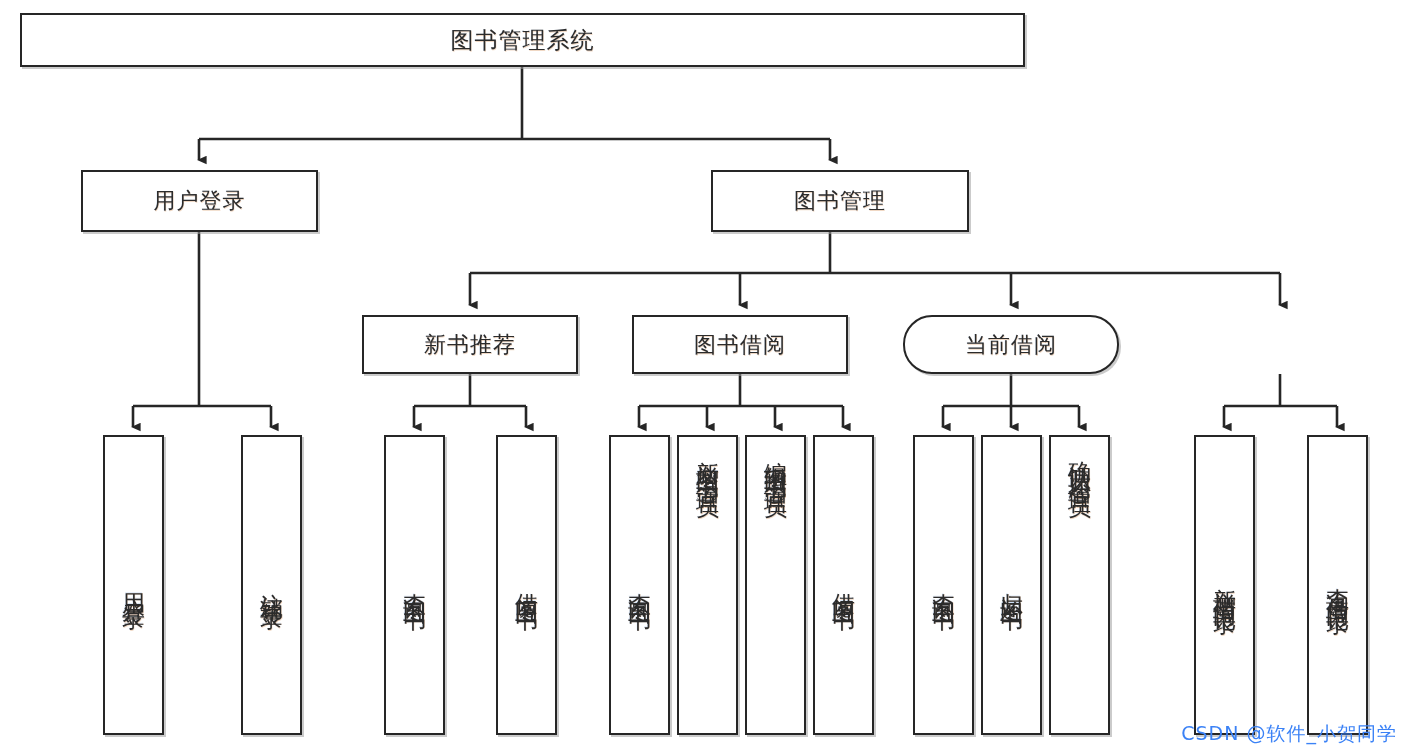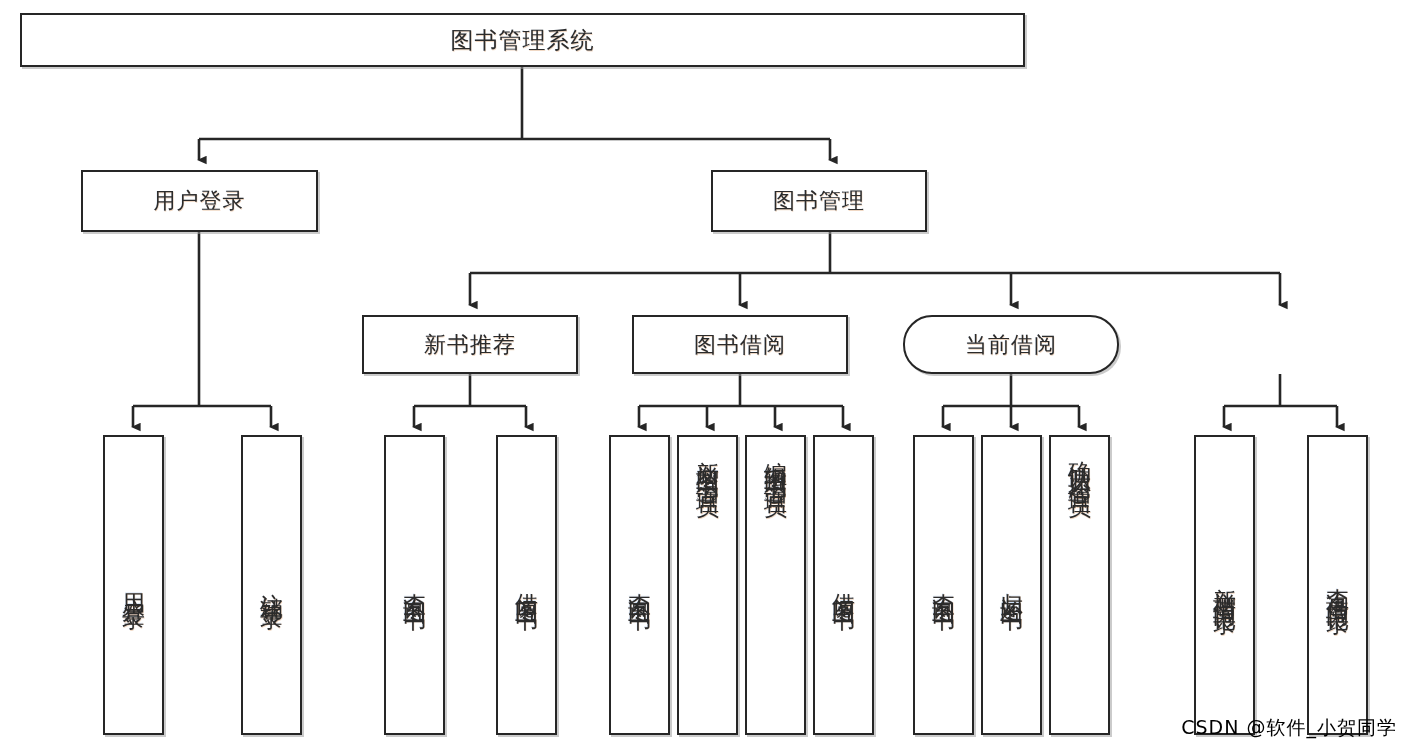--- a/index.html
+++ b/index.html
@@ -44,23 +44,23 @@
     font-size:23px;
     letter-spacing:5px;
     line-height:1;
     white-space:nowrap;
   }
   .node.leaf.center-text{align-items:center;padding-top:0;}
 
   .watermark{
     position:absolute;
     right:8px;
-    bottom:6px;
+    bottom:0;
     font-size:19px;
-    color:#000000;
+    color:#3b82f6;
     letter-spacing:1px;
     white-space:nowrap;
     z-index:5;
   }
 </style>
 </head>
 <body>
 
 <div id="canvas">
 
@@ -114,21 +114,21 @@
     </g>
   </svg>
 
   <div class="node root" style="left:20px;top:13px;width:1005px;height:54px;">
     <span class="label">图书管理系统</span>
   </div>
 
   <div class="node" style="left:81px;top:170px;width:237px;height:62px;">
     <span class="label">用户登录</span>
   </div>
-  <div class="node" style="left:711px;top:170px;width:216px;height:62px;">
+  <div class="node" style="left:711px;top:170px;width:258px;height:62px;">
     <span class="label">图书管理</span>
   </div>
 
   <div class="node" style="left:362px;top:315px;width:216px;height:59px;">
     <span class="label">新书推荐</span>
   </div>
   <div class="node" style="left:632px;top:315px;width:216px;height:59px;">
     <span class="label">图书借阅</span>
   </div>
   <div class="node" style="left:903px;top:315px;width:216px;height:59px;border-radius:29px;">

